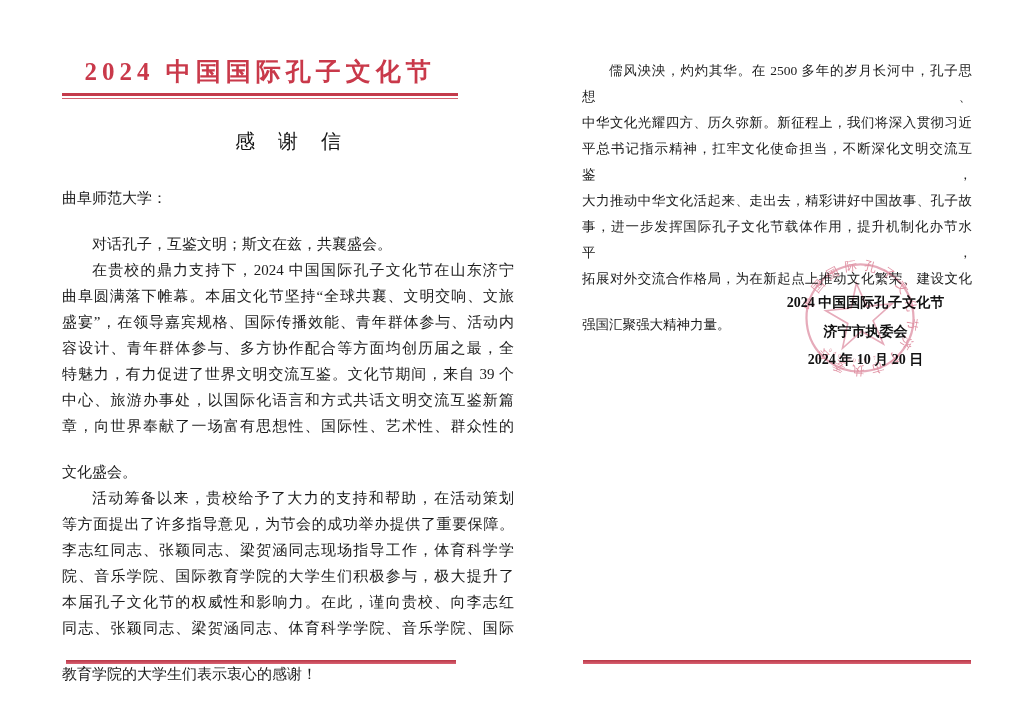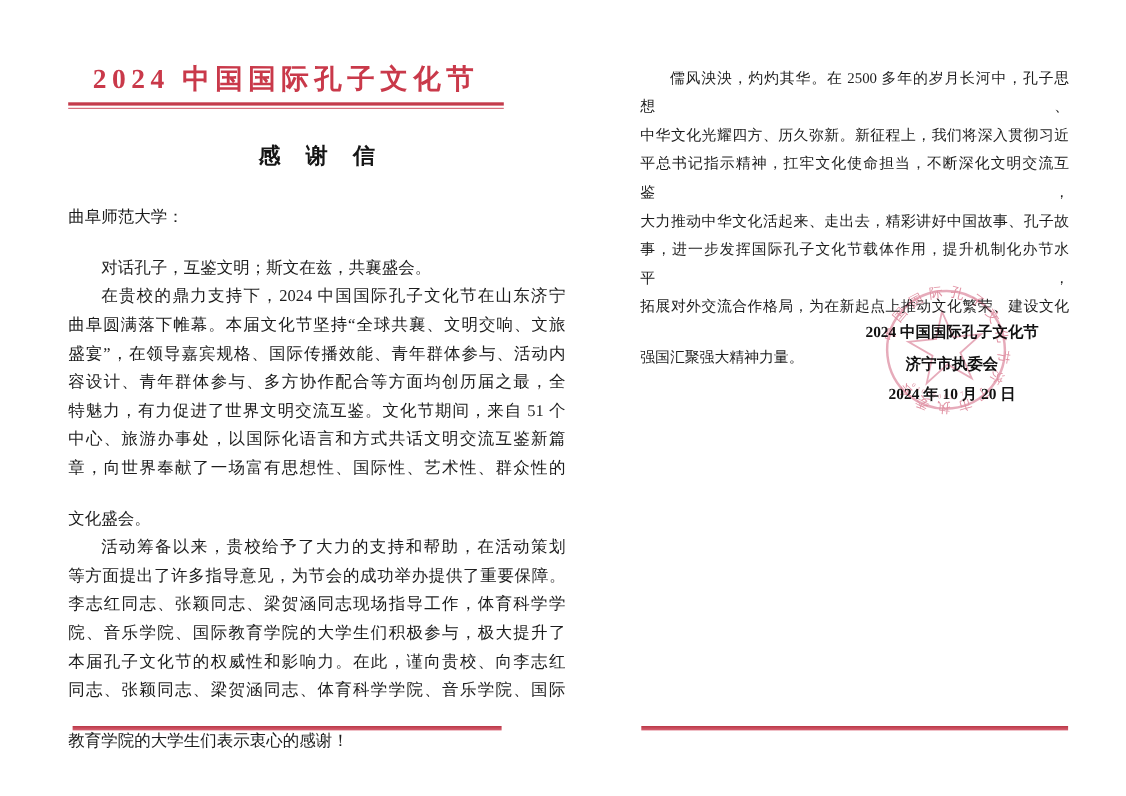--- a/index.html
+++ b/index.html
@@ -12,21 +12,21 @@
   .header{
     position:absolute;left:62px;top:55px;width:396px;
     text-align:center;font-size:25px;font-weight:700;letter-spacing:5px;
     color:#c9394a;white-space:nowrap;
   }
   .header-rule{position:absolute;left:62px;top:93px;width:396px;}
   .header-rule .thick{height:3px;background:#c43b4b;}
   .header-rule .thin{height:1.5px;background:#d4606e;margin-top:1.5px;}
   .title{
     position:absolute;left:62px;top:128px;width:452px;
-    text-align:center;font-size:20px;font-weight:700;letter-spacing:9px;
+    text-align:center;font-size:20px;font-weight:400;letter-spacing:9px;
     color:#151515;white-space:nowrap;text-indent:9px;
   }
   .body-left{
     position:absolute;left:62px;top:165px;width:452px;
     font-size:15px;line-height:26px;
   }
   .body-right{
     position:absolute;left:582px;top:58px;width:390px;
     font-size:13.5px;line-height:26px;
   }
@@ -64,21 +64,21 @@
     <div class="thin"></div>
   </div>
   <div class="title">感 谢 信</div>
   <div class="body-left">
       <div class="line end">曲阜师范大学：</div>
       <div class="line indent end">对话孔子，互鉴文明；斯文在兹，共襄盛会。</div>
       <div class="line indent">在贵校的鼎力支持下，2024 中国国际孔子文化节在山东济宁</div>
       <div class="line">曲阜圆满落下帷幕。本届文化节坚持“全球共襄、文明交响、文旅</div>
       <div class="line">盛宴”，在领导嘉宾规格、国际传播效能、青年群体参与、活动内</div>
       <div class="line">容设计、青年群体参与、多方协作配合等方面均创历届之最，全</div>
-      <div class="line">特魅力，有力促进了世界文明交流互鉴。文化节期间，来自 51 个</div>
+      <div class="line">特魅力，有力促进了世界文明交流互鉴。文化节期间，来自 39 个</div>
       <div class="line">中心、旅游办事处，以国际化语言和方式共话文明交流互鉴新篇</div>
       <div class="line">章，向世界奉献了一场富有思想性、国际性、艺术性、群众性的</div>
       <div class="line end">文化盛会。</div>
       <div class="line indent">活动筹备以来，贵校给予了大力的支持和帮助，在活动策划</div>
       <div class="line">等方面提出了许多指导意见，为节会的成功举办提供了重要保障。</div>
       <div class="line">李志红同志、张颖同志、梁贺涵同志现场指导工作，体育科学学</div>
       <div class="line">院、音乐学院、国际教育学院的大学生们积极参与，极大提升了</div>
       <div class="line">本届孔子文化节的权威性和影响力。在此，谨向贵校、向李志红</div>
       <div class="line">同志、张颖同志、梁贺涵同志、体育科学学院、音乐学院、国际</div>
       <div class="line end">教育学院的大学生们表示衷心的感谢！</div>

